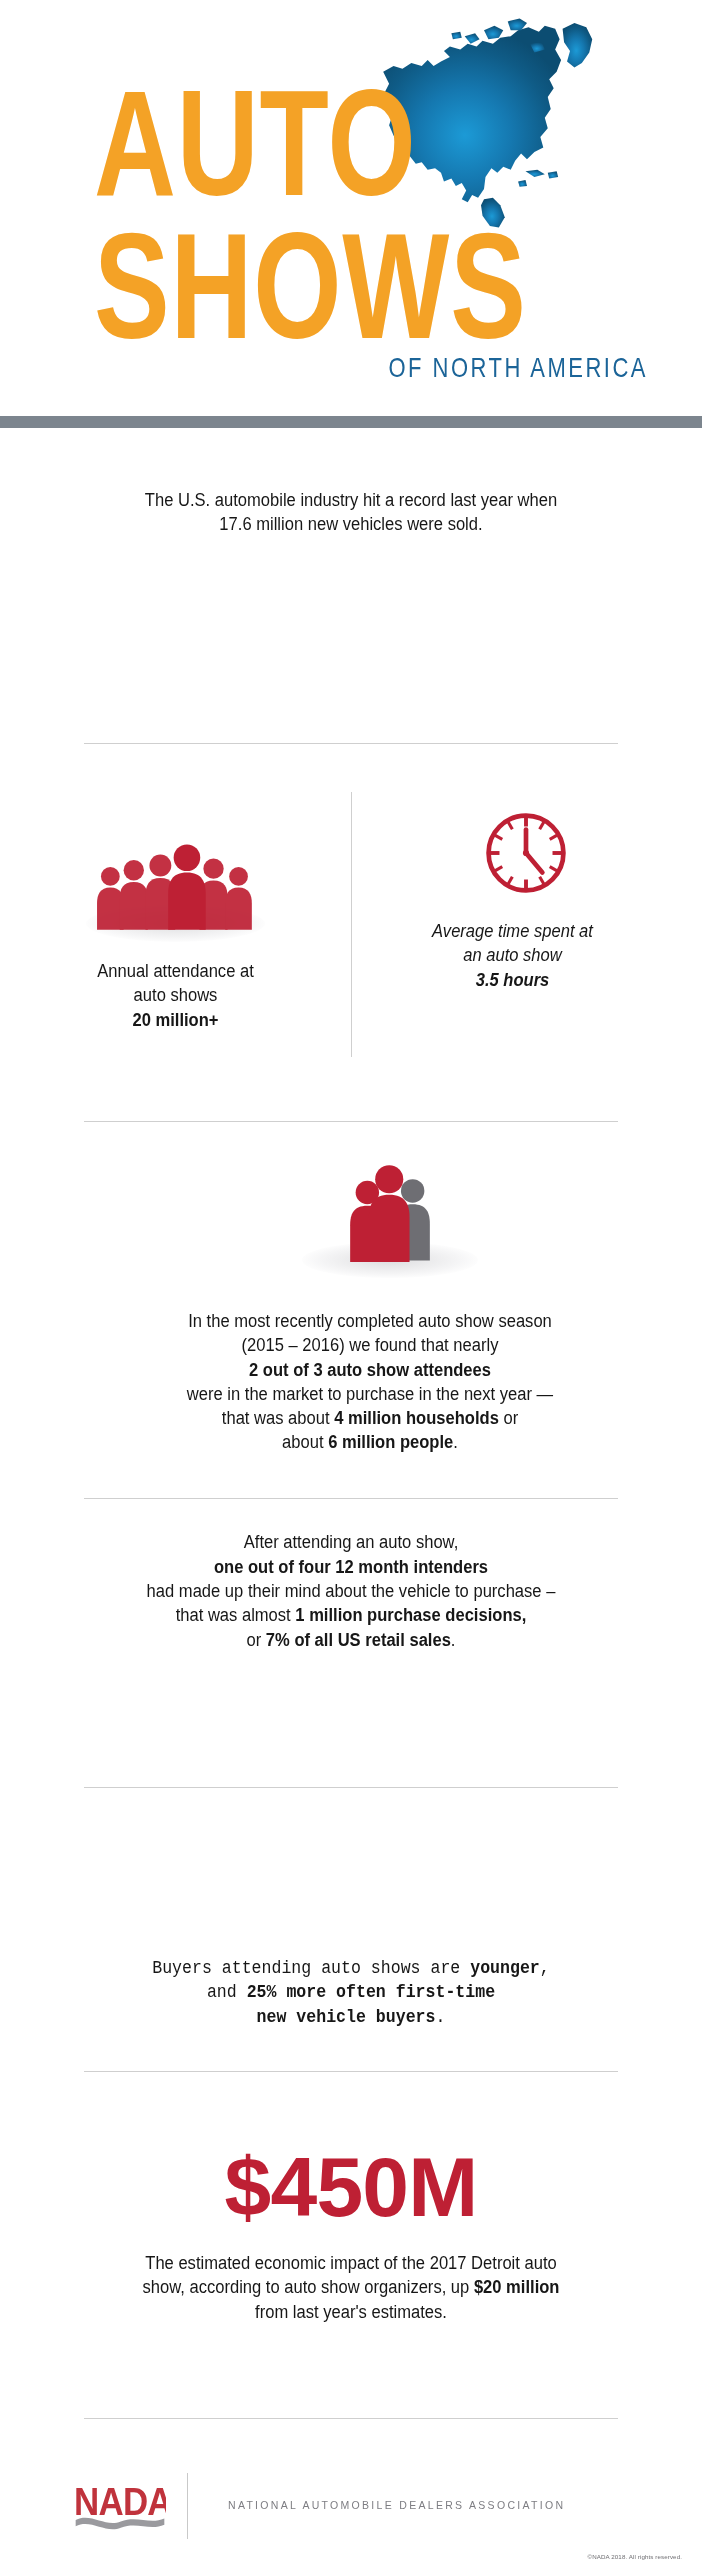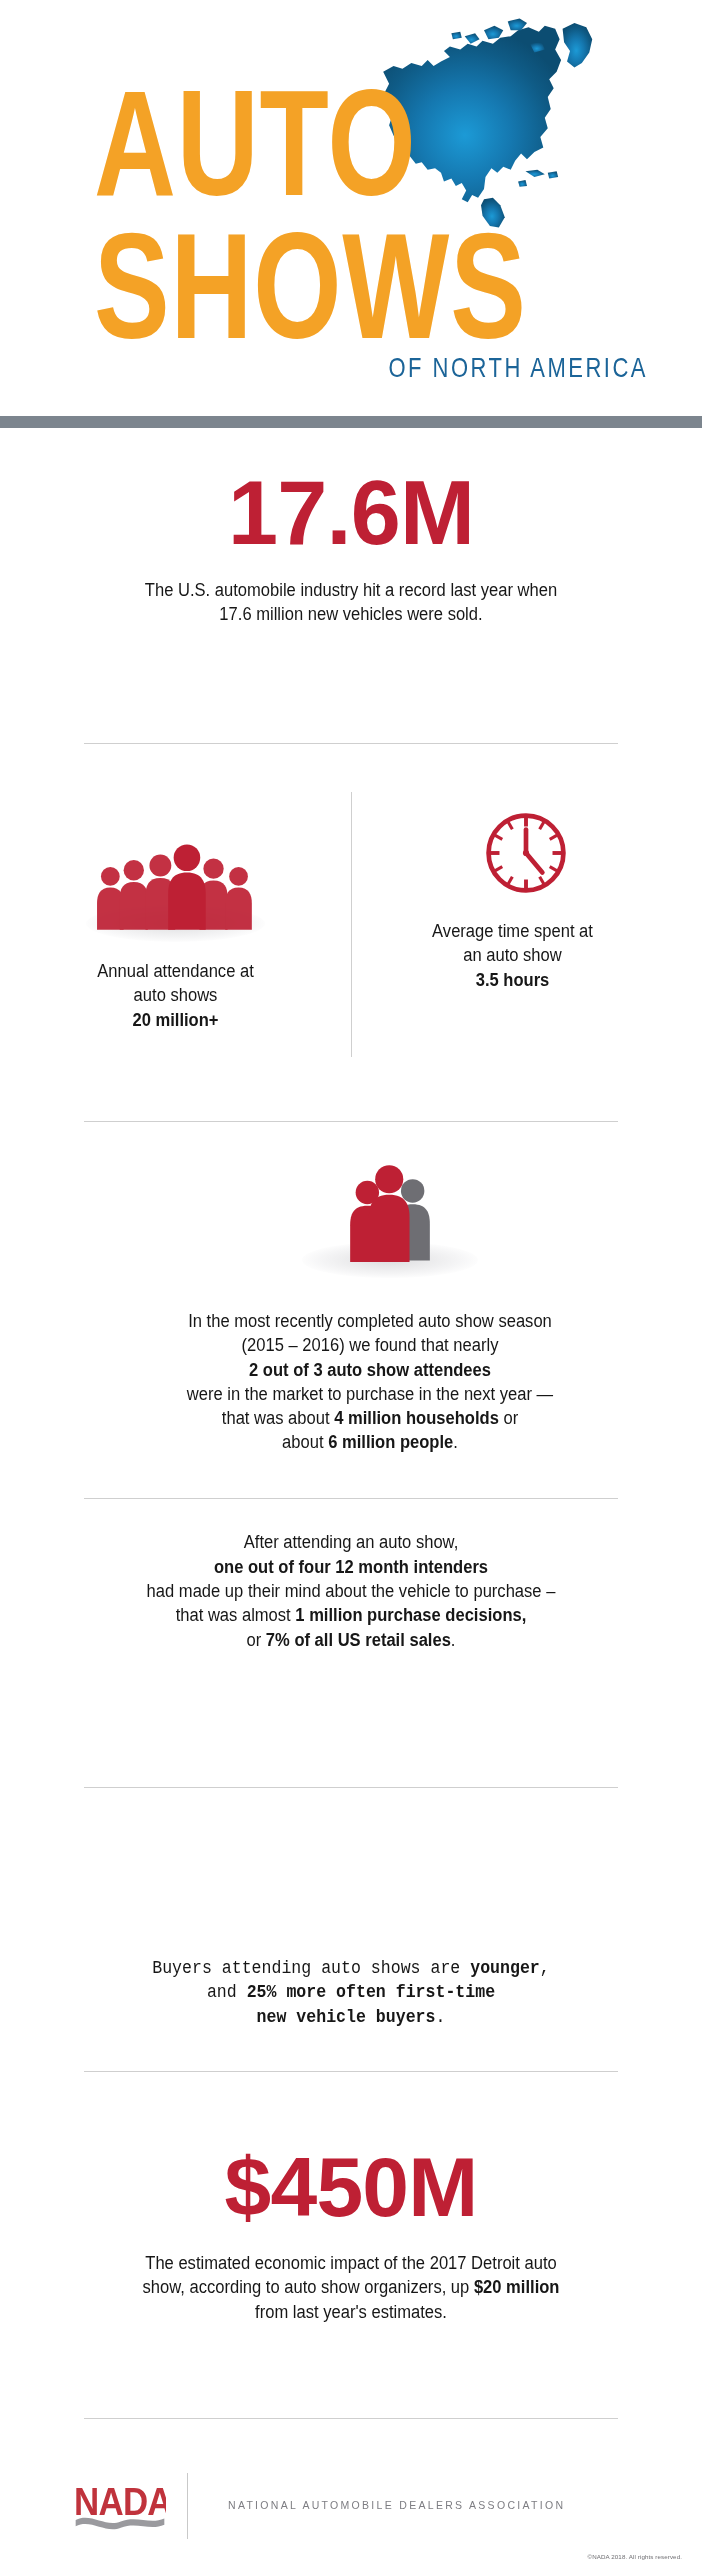--- a/index.html
+++ b/index.html
@@ -195,21 +195,20 @@
     </div>
 
     <div class="word-auto">AUTO</div>
     <div class="word-shows">SHOWS</div>
     <div class="word-sub">OF NORTH AMERICA</div>
   </div>
 </div>
 <div class="gray-bar"></div>
 
 <div class="section" style="top:468px;">
-  <div class="bignum" style="font-size:90px;">17.6M</div>
   <div class="body-text" style="margin-top:20px;">The U.S. automobile industry hit a record last year when</div>
   <div class="body-text">17.6 million new vehicles were sold.</div>
 </div>
 
 <div class="hr" style="top:743px;"></div>
 
 <div class="vdiv" style="top:792px; height:265px;"></div>
 
 <div class="section" style="top:836px; left:0; width:351px;">
   <div style="position:relative; height:109px;">
@@ -235,21 +234,21 @@
           <path d="M124 39 c-19 0 -24 12 -24 27 l0 46 l48 0 l0 -46 c0 -15 -5 -27 -24 -27 z"></path>
         </g>
       </svg>
     </div>
   </div>
   <div class="body-text" style="margin-top:14px;">Annual attendance at</div>
   <div class="body-text">auto shows</div>
   <div class="body-text" style="font-weight:700;">20 million+</div>
 </div>
 
-<div class="section" style="top:796px; left:351px; width:323px;">
+<div class="section" style="top:796px; left:351px; width:323px;font-style:italic;">
   <div style="position:relative; height:109px;">
     <div style="position:absolute; left:129px; top:11px;">
       <svg width="92" height="92" viewBox="0 0 118 118" xmlns="http://www.w3.org/2000/svg">
         <g stroke="#BE2034" fill="none" stroke-width="6">
           <circle cx="59" cy="59" r="48"></circle>
         </g>
         <g stroke="#BE2034" stroke-width="5" stroke-linecap="butt">
           <line x1="59" y1="11" x2="59" y2="25"></line>
           <line x1="59" y1="93" x2="59" y2="107"></line>
           <line x1="11" y1="59" x2="25" y2="59"></line>

